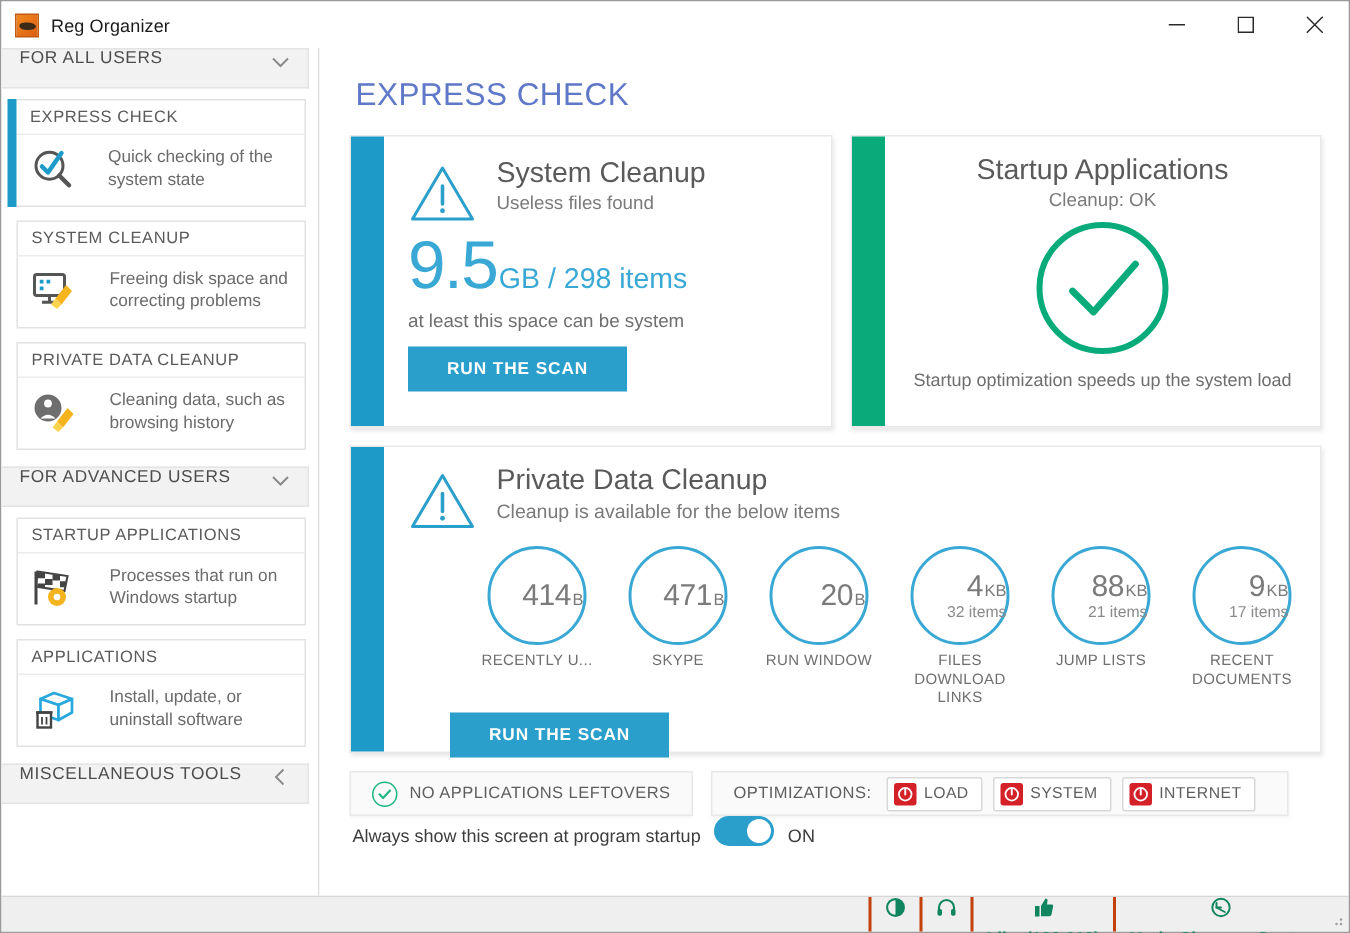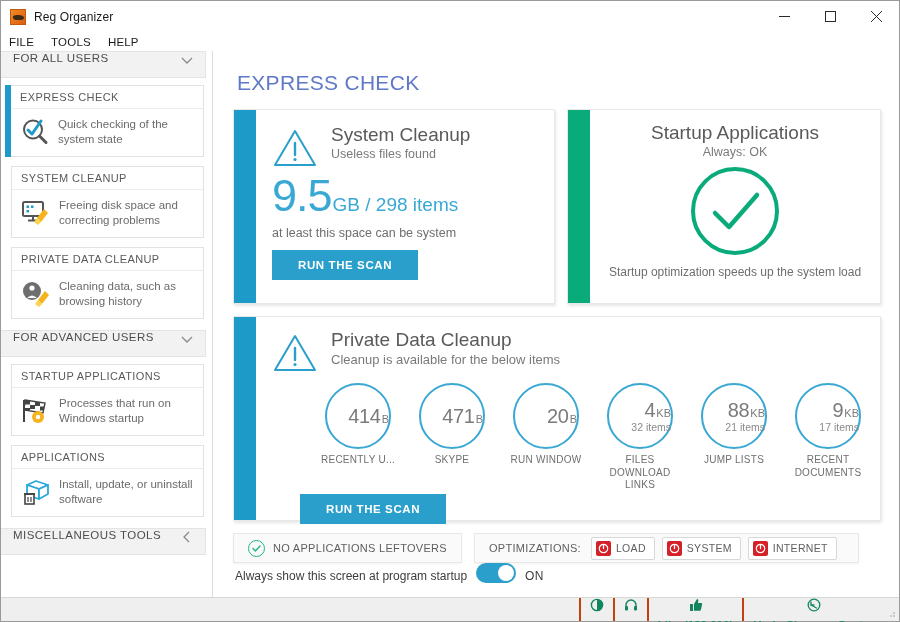--- a/index.html
+++ b/index.html
@@ -90,21 +90,21 @@
   .nav-card.active::before {
     content:""; position:absolute; left:-6px; top:-1px; bottom:-1px; width:6px;
     background:#1e9ac8;
   }
   .nav-card-title {
     font-size: 11px; color: #5a5a5a; letter-spacing: .4px;
     padding: 5px 8px 5px 9px;
     border-bottom: 1px solid #ececec;
   }
   .nav-card-body {
-    display: flex; align-items: center; gap: 8px;
+    display: flex; align-items: center; gap: 22px;
     padding: 8px 7px 9px 9px;
   }
   .nav-icon { width: 30px; height: 30px; flex: 0 0 30px; position: relative; }
   .nav-desc { font-size: 11.5px; color: #6b6b6b; line-height: 1.28; }
 
   
   .main {
     flex: 1 1 auto; background: #ffffff; position: relative;
     padding: 16px 18px 0 20px; min-width: 0; overflow: hidden;
   }
@@ -243,25 +243,20 @@
         </svg>
     </div>
     <div class="win-btn">
       <svg width="11" height="11" viewBox="0 0 11 11">
           <line x1="0" y1="0" x2="11" y2="11" stroke="#2b2b2b" stroke-width="1"></line>
           <line x1="11" y1="0" x2="0" y2="11" stroke="#2b2b2b" stroke-width="1"></line>
         </svg>
     </div>
   </div>
 
-  <div class="menubar">
-    <div class="menu-item">FILE</div>
-    <div class="menu-item">TOOLS</div>
-    <div class="menu-item">HELP</div>
-  </div>
 
   <div class="body-split">
 
     <div class="sidebar">
 
       <div class="group-header">
         <span class="gh-label">FOR ALL USERS</span>
         <span class="chev">
           <svg width="14" height="14" viewBox="0 0 14 14">
               <polyline points="2,5 7,10 12,5" fill="none" stroke="#8a8a8a" stroke-width="1.3"></polyline>
@@ -408,21 +403,21 @@
             </div>
             <div class="sys-note">at least this space can be system</div>
             <div class="btn-scan">RUN THE SCAN</div>
           </div>
         </div>
 
         <div class="tile tile-start">
           <div class="tile-bar green"></div>
           <div class="tile-inner start-inner">
             <h3>Startup Applications</h3>
-            <div class="st-status">Always: OK</div>
+            <div class="st-status">Cleanup: OK</div>
             <div class="check-wrap">
               <svg width="92" height="92" viewBox="0 0 92 92">
                 <circle cx="46" cy="46" r="42" fill="none" stroke="#0aab7b" stroke-width="4"></circle>
                 <polyline points="26,48 40,62 68,30" fill="none" stroke="#0aab7b" stroke-width="4.5" stroke-linecap="round" stroke-linejoin="round"></polyline>
               </svg>
             </div>
             <div class="start-foot">Startup optimization speeds up the system load</div>
           </div>
         </div>
       </div>

